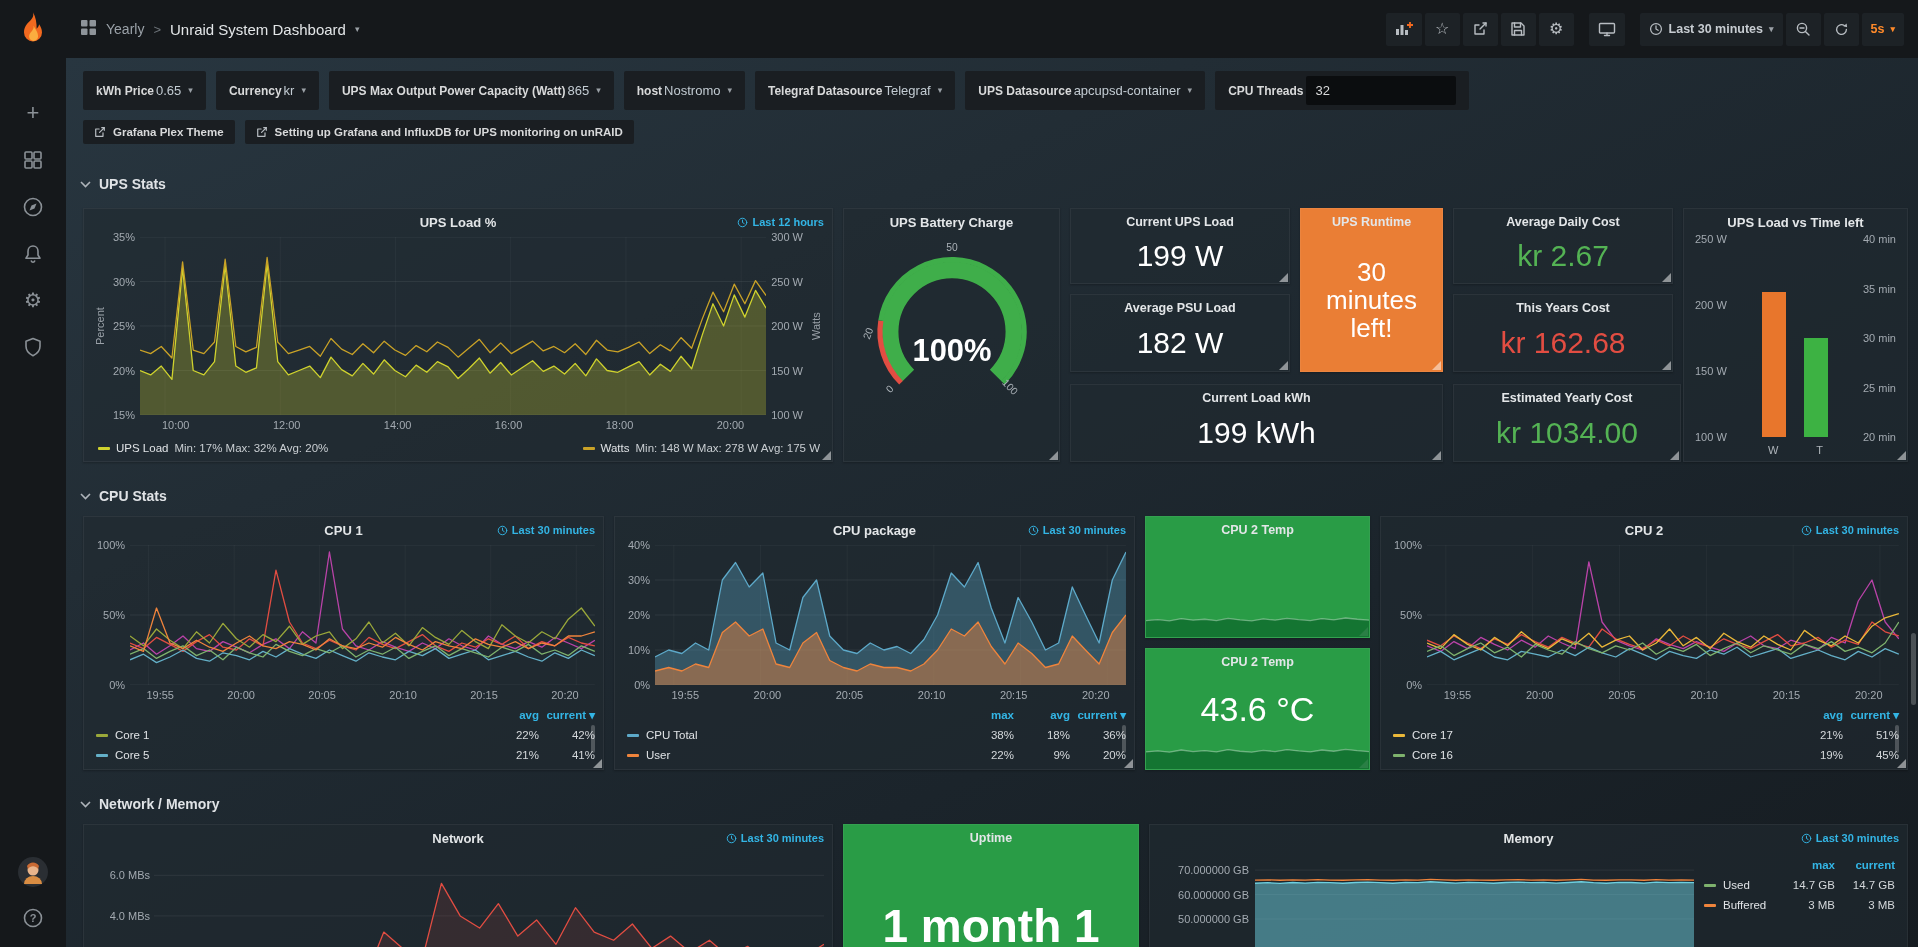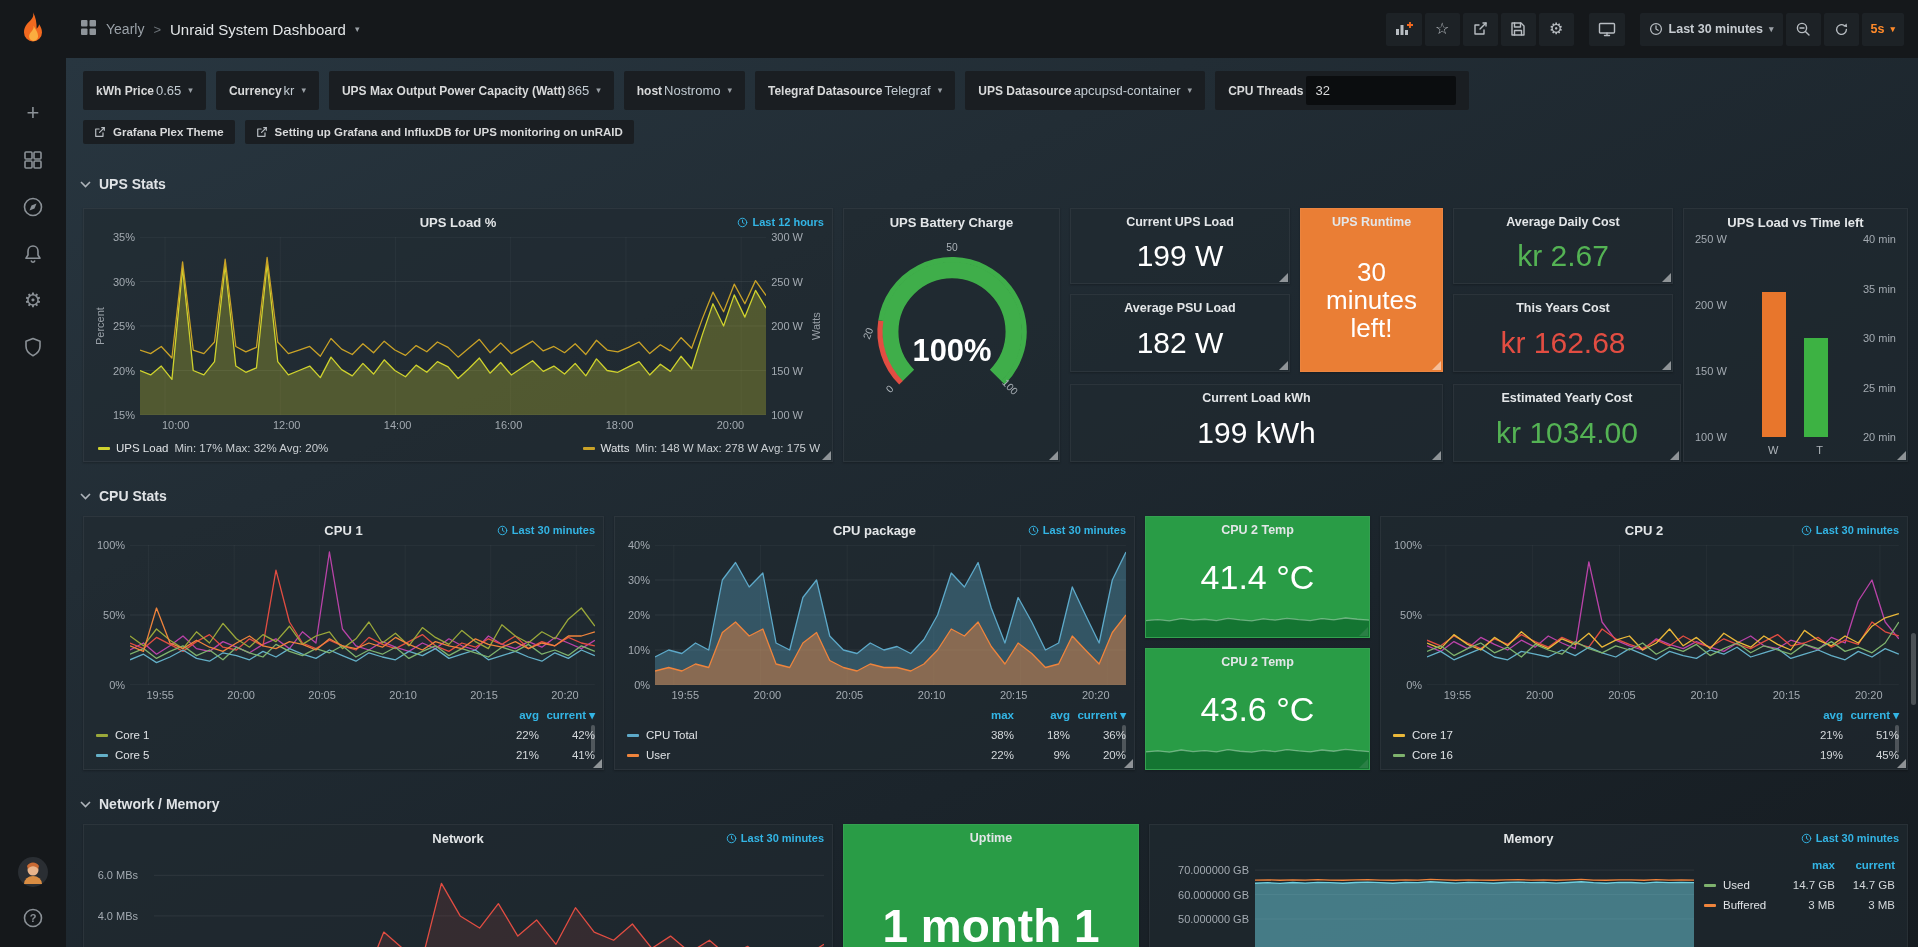--- a/index.html
+++ b/index.html
@@ -51,21 +51,21 @@
 .ylab{writing-mode:vertical-rl;transform:rotate(180deg);font-size:11px;color:#9aa1a8;display:flex;align-items:center;justify-content:center;padding:0 2px}
 .yticks{display:flex;flex-direction:column;justify-content:space-between;font-size:11px;color:#a3aab1;padding:0 5px}
 .yticks span{height:0;display:flex;align-items:center;white-space:nowrap}
 .yt-l span{justify-content:flex-end}
 .yt-r span{justify-content:flex-start}
 .xt{display:flex;justify-content:space-between;padding:4px 3.5% 0;font-size:11px;color:#a3aab1}
 .plot{position:relative;overflow:hidden}
 [data-chart] svg{width:100%;height:100%;display:block}
 
 .net-yt{position:relative;width:62px;font-size:11px;color:#a3aab1}
-.net-yt span{position:absolute;right:16px;transform:translateY(-50%);height:auto}
+.net-yt span{position:absolute;right:4px;transform:translateY(-50%);height:auto}
 .net-yt span:nth-child(1){top:15.5%}
 .net-yt span:nth-child(2){top:43.7%}
 .net-yt span:nth-child(3){top:71.8%}
 .mem-yt{position:relative;width:97px;font-size:11px;color:#a3aab1}
 .mem-yt span{position:absolute;right:6px;transform:translateY(-50%);height:auto}
 .mem-yt span:nth-child(1){top:9.1%}
 .mem-yt span:nth-child(2){top:22.1%}
 .mem-yt span:nth-child(3){top:35.1%}
 
 .swatch{display:inline-block;width:12px;height:3px;border-radius:1px}
@@ -642,21 +642,20 @@
         <span class="lt-col" data-interactable="false">9%</span>
         <span class="lt-col" data-interactable="false">20%</span>
       </div>
       <div class="lt-scrollbar" data-interactable="true"></div>
     </div>
     <div class="resize-handle" data-interactable="true"></div>
   </div>
 
   <div class="panel stat green" style="left:1079px;top:458px;width:225px;height:122px" data-interactable="false">
     <div class="stat-title" data-interactable="true">CPU 2 Temp</div>
-    <div class="stat-value big-temp" data-interactable="false">41.4 °C</div>
     <div class="spark" data-chart="temp1_spark" data-interactable="false">
         <svg viewBox="0 0 100 100" preserveAspectRatio="none">
           <polygon points="0,100 0.0,56.7 5.3,54.2 10.5,57.5 15.8,51.7 21.1,55.8 26.3,53.3 31.6,56.7 36.8,50.8 42.1,55.0 47.4,57.5 52.6,52.5 57.9,55.8 63.2,50.8 68.4,54.2 73.7,56.7 78.9,51.7 84.2,55.0 89.5,50.0 94.7,53.3 100.0,55.8 100,100" fill="#0F6B2D" fill-opacity="0.8"></polygon>
           <polyline points="0.0,56.7 5.3,54.2 10.5,57.5 15.8,51.7 21.1,55.8 26.3,53.3 31.6,56.7 36.8,50.8 42.1,55.0 47.4,57.5 52.6,52.5 57.9,55.8 63.2,50.8 68.4,54.2 73.7,56.7 78.9,51.7 84.2,55.0 89.5,50.0 94.7,53.3 100.0,55.8" fill="none" stroke="rgba(255,255,255,0.35)" stroke-width="1.3" vector-effect="non-scaling-stroke" stroke-linejoin="round"></polyline>
         </svg>
       </div>
     <div class="resize-handle" data-interactable="true"></div>
   </div>
 
   <div class="panel stat green" style="left:1079px;top:590px;width:225px;height:122px" data-interactable="false">

